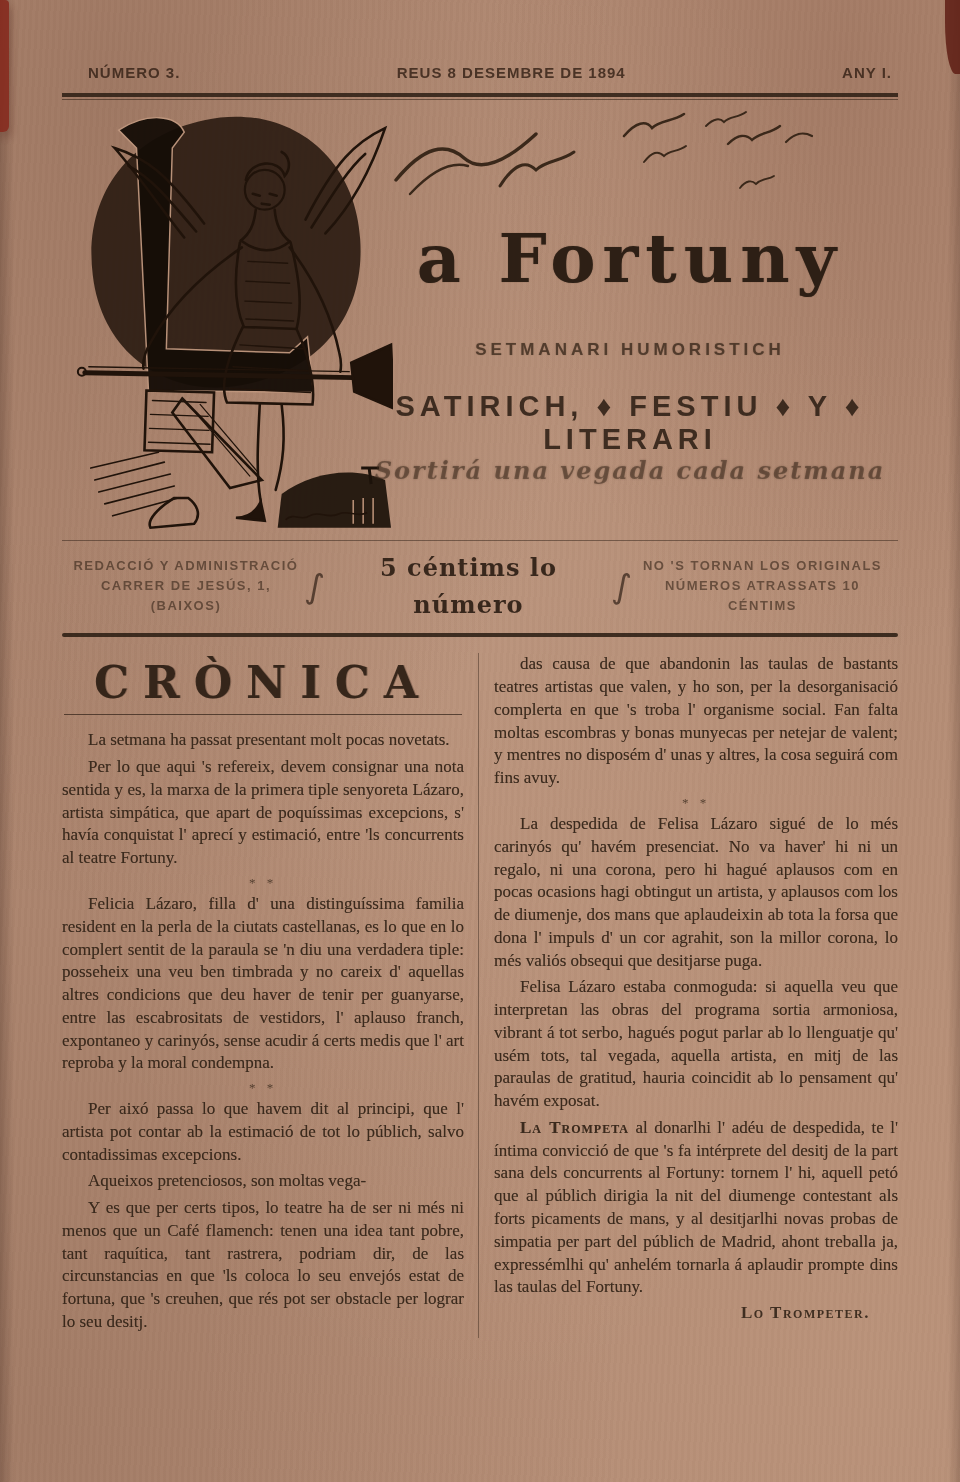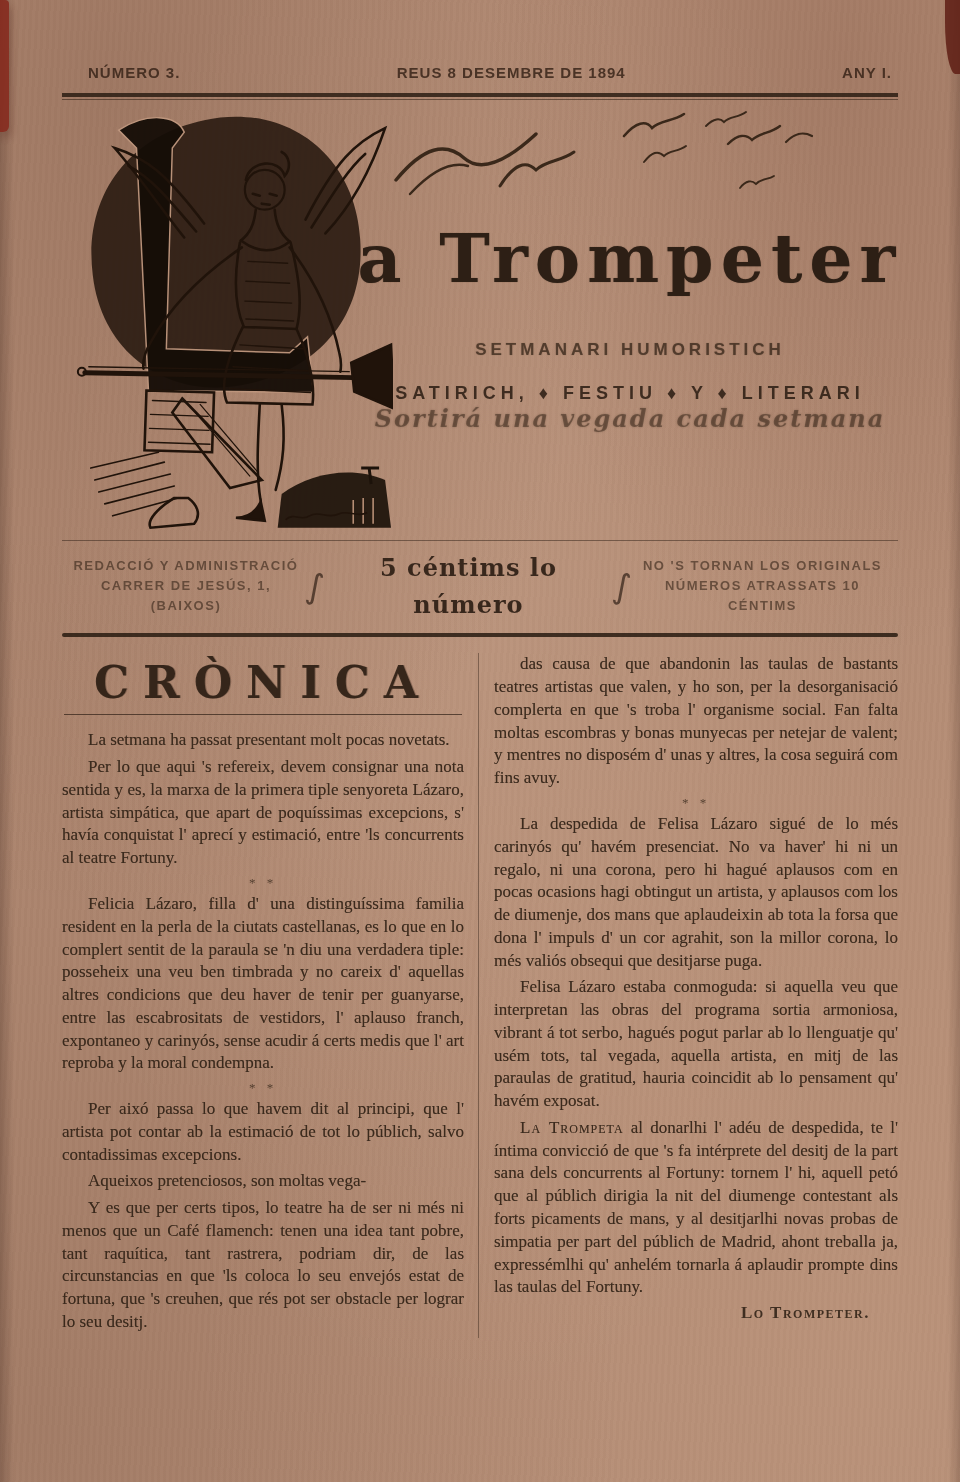--- a/index.html
+++ b/index.html
@@ -48,23 +48,23 @@
     color:rgba(40,27,17,.92);
     text-shadow:0 0 1px rgba(40,27,17,.5);
   }
   .sub1{
     margin-top:42px;
     font-family:"Liberation Sans", sans-serif;font-weight:bold;
     font-size:17px;letter-spacing:4px;color:rgba(52,35,23,.62);
     text-shadow:0 0 1px rgba(52,35,23,.4);
   }
   .sub2{
-    margin-top:23px;
+    margin-top:30px;
     font-family:"Liberation Sans", sans-serif;font-weight:bold;
-    font-size:18px;letter-spacing:5px;color:rgba(46,31,20,.88);
+    font-size:29px;letter-spacing:5px;color:rgba(46,31,20,.88);
   }
   .tagline{
     font-family:"DejaVu Serif", serif;font-style:italic;font-weight:bold;
     font-size:24px;letter-spacing:2px;color:rgba(58,40,27,.48);
     text-shadow:0 0 2px rgba(58,40,27,.35);
   }
 
   
   .infobar{
     margin:0 62px;border-top:1px solid rgba(47,32,21,.5);
@@ -102,21 +102,21 @@
     margin:0 0 4px;text-align:justify;text-indent:26px;
     font-size:17px;line-height:1.34;
     color:rgba(52,37,24,.9);
     text-shadow:0 0 .5px rgba(52,37,24,.45);
   }
   p.body + p.body{margin-top:2px;}
   .asterism{
     text-align:center;font-size:13px;letter-spacing:4px;
     color:rgba(52,37,24,.75);margin:6px 0 4px;line-height:1;
   }
-  .closing .sc{font-variant:small-caps;letter-spacing:1px;font-weight:normal;}
+  .closing .sc{font-variant:small-caps;letter-spacing:1px;font-weight:bold;}
   .signature{
     text-align:right;font-variant:small-caps;font-weight:bold;
     font-size:17px;letter-spacing:1.5px;color:rgba(50,35,23,.9);
     margin:2px 28px 0 0;
   }
 </style>
 </head>
 <body>
 
 <div class="page">
@@ -195,21 +195,21 @@
         <path d="M236 28 C248 14 258 12 264 20 C272 12 284 14 296 6" stroke-width="2.6"></path>
         <path d="M256 54 C264 44 270 42 276 48 C282 42 290 44 298 38" stroke-width="2"></path>
         <path d="M318 18 C326 10 332 10 336 14 C342 8 350 10 358 4" stroke-width="2"></path>
         <path d="M340 36 C350 26 358 26 364 32 C372 24 382 26 392 18" stroke-width="2.4"></path>
         <path d="M352 80 C358 72 364 72 368 76 C374 70 380 72 386 68" stroke-width="1.8"></path>
         <path d="M398 34 C408 24 416 24 424 28" stroke-width="2.2"></path>
       </g>
     </svg>
 
     <div class="titleblock">
-      <h1 class="title">a Trompeter</h1>
+      <h1 class="title">a Fortuny</h1>
       <div class="sub1">SETMANARI HUMORISTICH</div>
       <div class="sub2">SATIRICH, ♦ FESTIU ♦ Y ♦ LITERARI</div>
       <div class="tagline">Sortirá una vegada cada setmana</div>
     </div>
   </section>
 
   <section class="infobar">
     <div class="infocell">
       <div class="small">REDACCIÓ Y ADMINISTRACIÓ</div>
       <div class="small">CARRER DE JESÚS, 1, (BAIXOS)</div>

